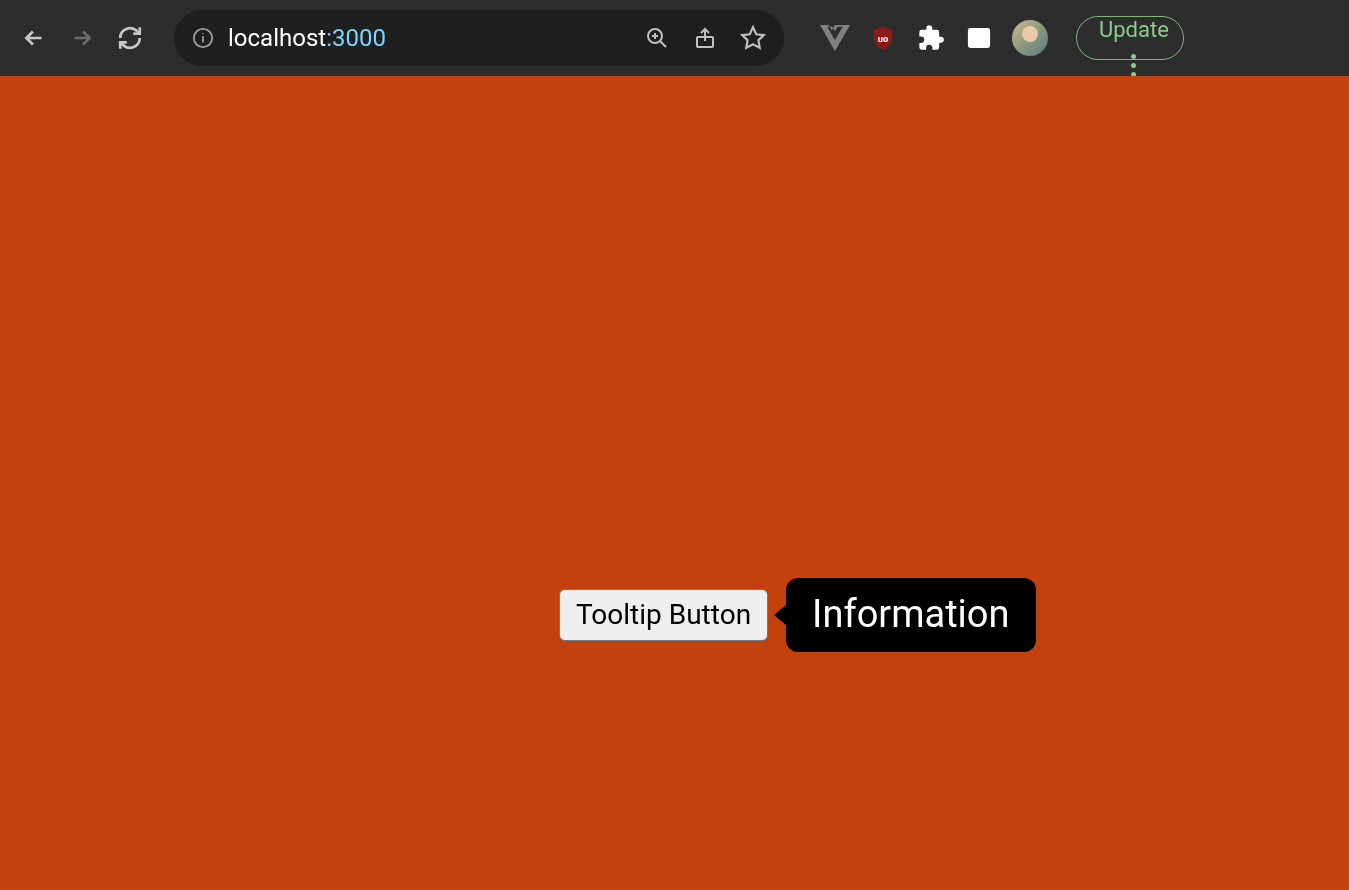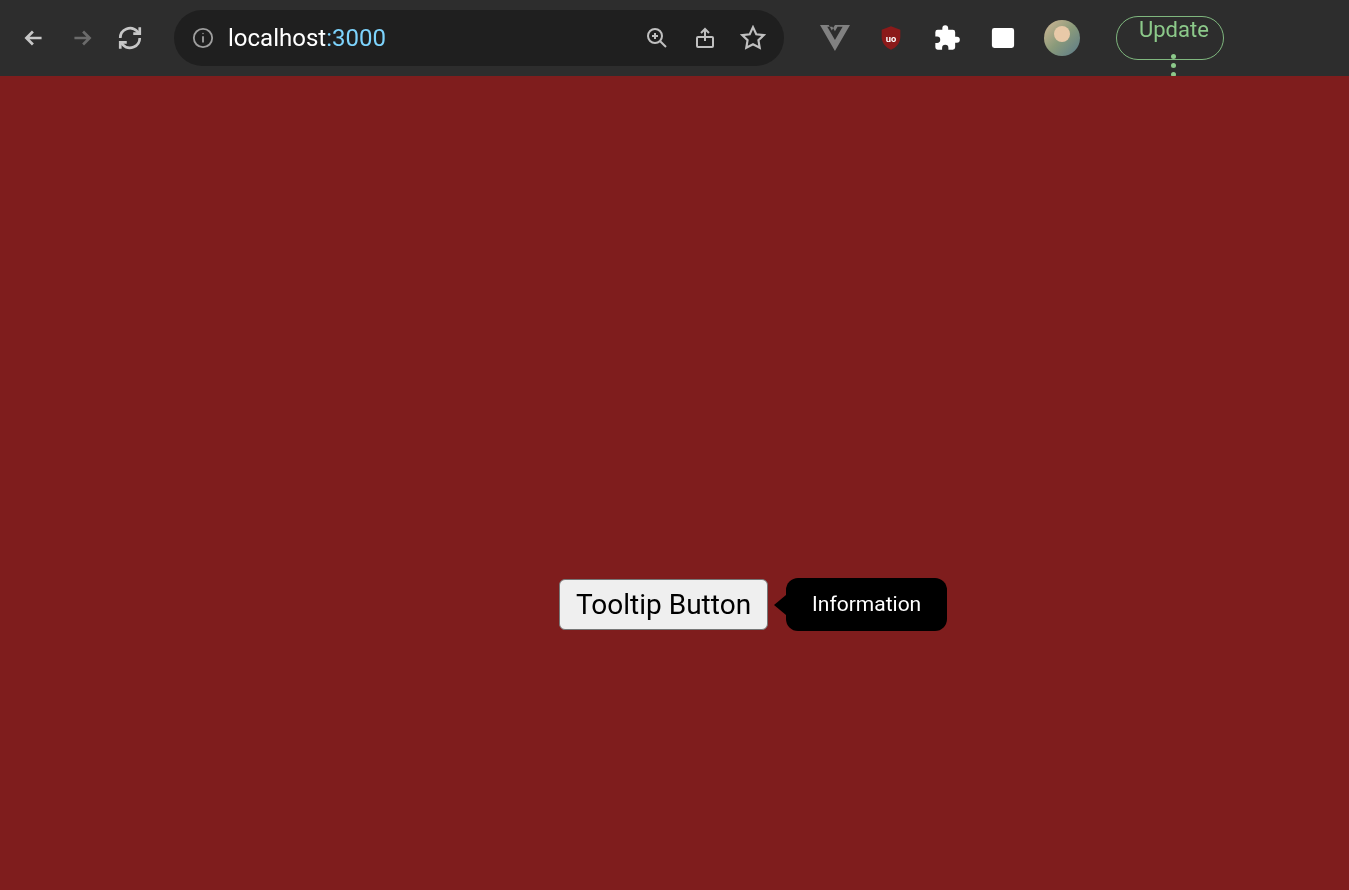--- a/index.html
+++ b/index.html
@@ -111,21 +111,21 @@
       height: 26px;
       display: flex;
       align-items: center;
       justify-content: center;
       cursor: pointer;
     }
 
     .extensions {
       display: flex;
       align-items: center;
-      gap: 26px;
+      gap: 18px;
       margin-left: 28px;
     }
 
     .ext-icon {
       width: 30px;
       height: 30px;
       display: flex;
       align-items: center;
       justify-content: center;
     }
@@ -194,21 +194,21 @@
       height: 5px;
       background: #8cc98a;
       border-radius: 50%;
     }
 
     
     .page-content {
       position: relative;
       width: 100%;
       height: calc(100% - 76px);
-      background: #7f1d1d;
+      background: #c2410c;
     }
 
     .tooltip-wrapper {
       position: absolute;
       left: 559px;
       top: 502px;
       display: flex;
       align-items: center;
     }
 
@@ -222,21 +222,21 @@
       color: #000;
       cursor: pointer;
       line-height: 1.2;
     }
 
     .tooltip-bubble {
       background: #000000;
       color: #ffffff;
       border-radius: 12px;
       padding: 14px 26px;
-      font-size: 21px;
+      font-size: 38px;
       margin-left: 18px;
       position: relative;
       line-height: 1.2;
     }
 
     .tooltip-bubble::before {
       content: "";
       position: absolute;
       left: -12px;
       top: 50%;

